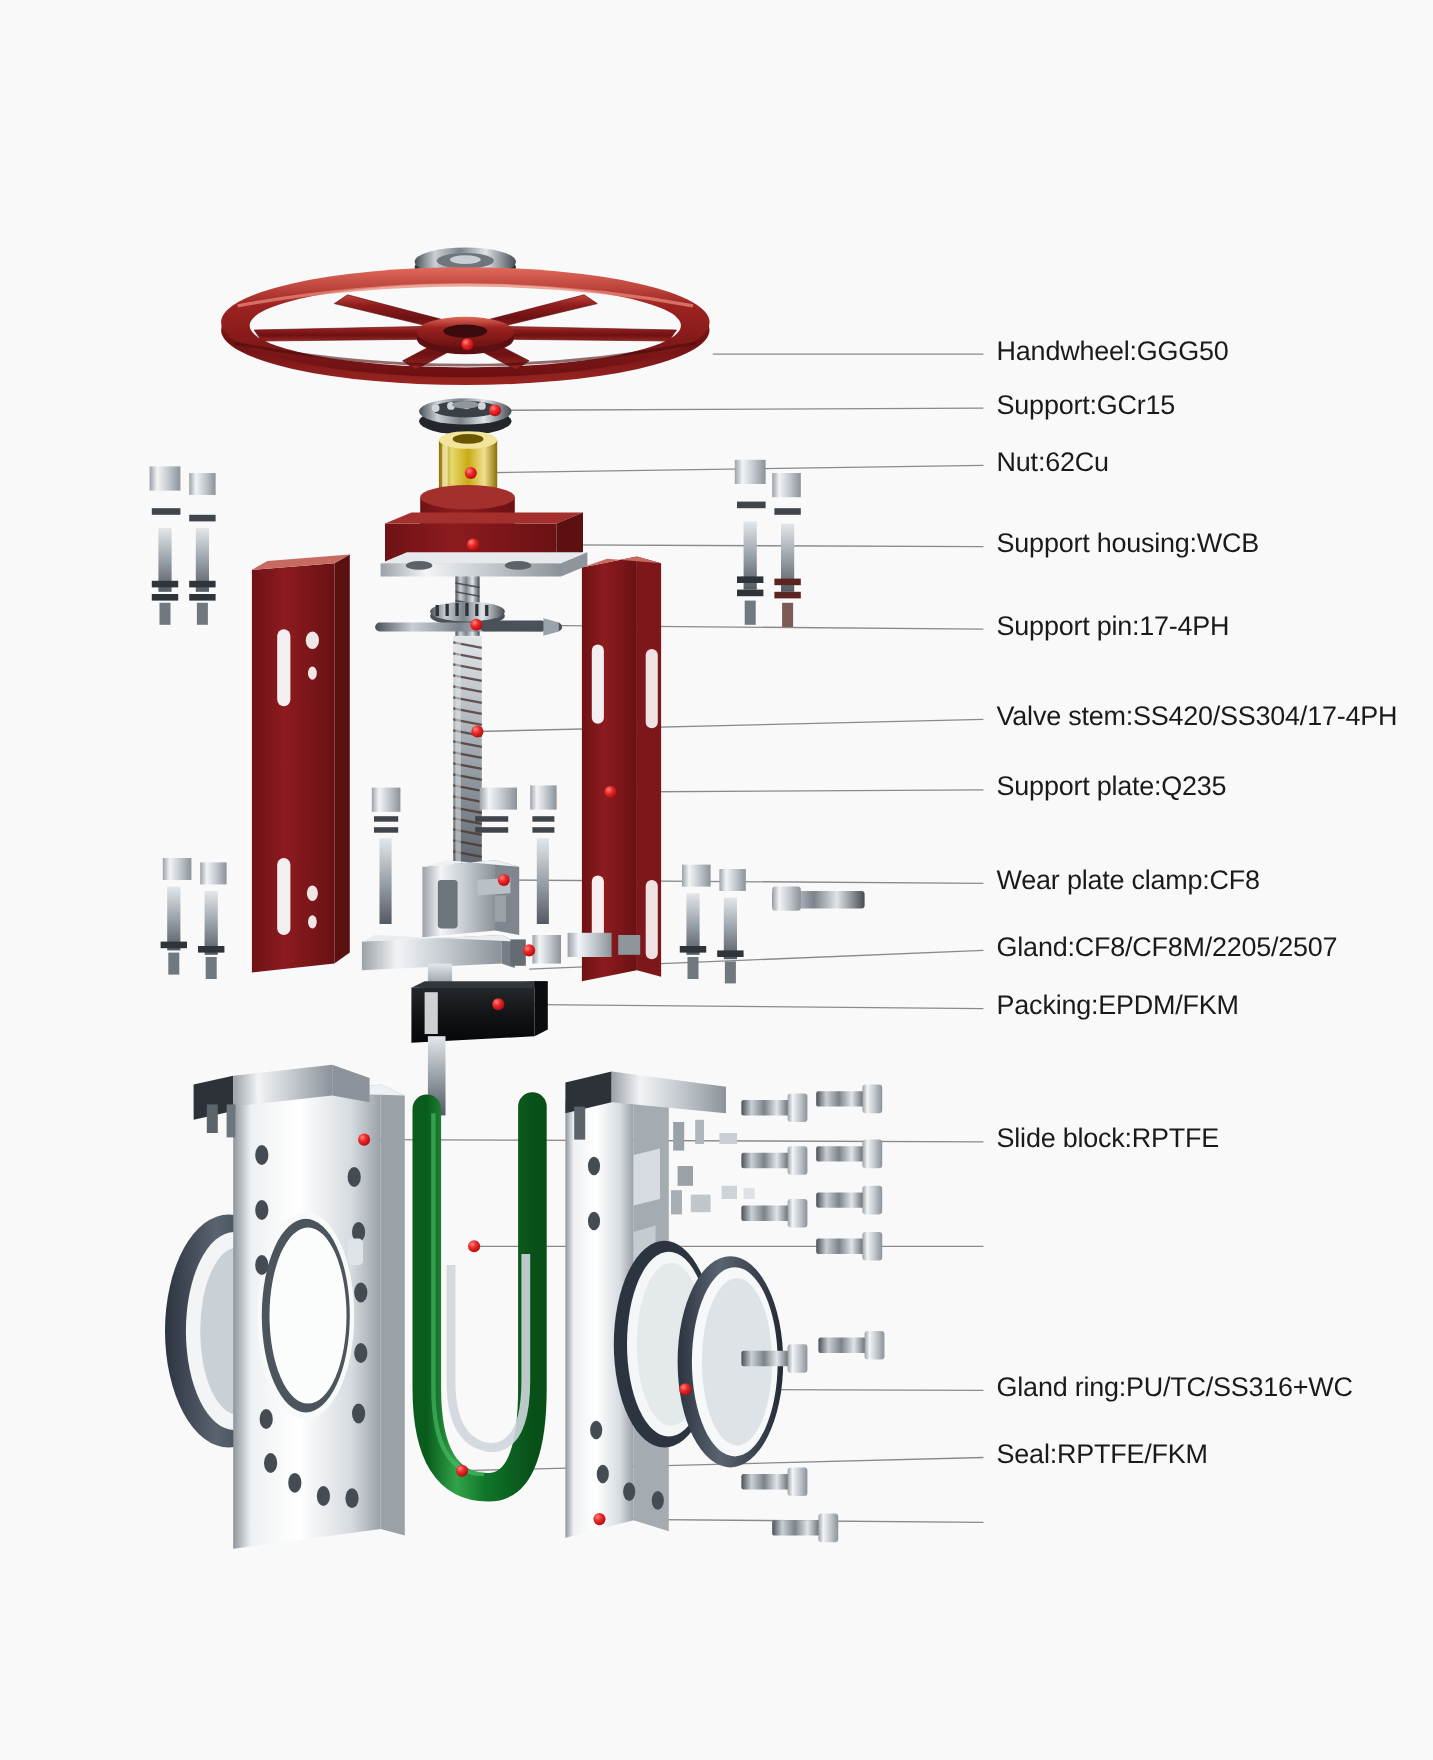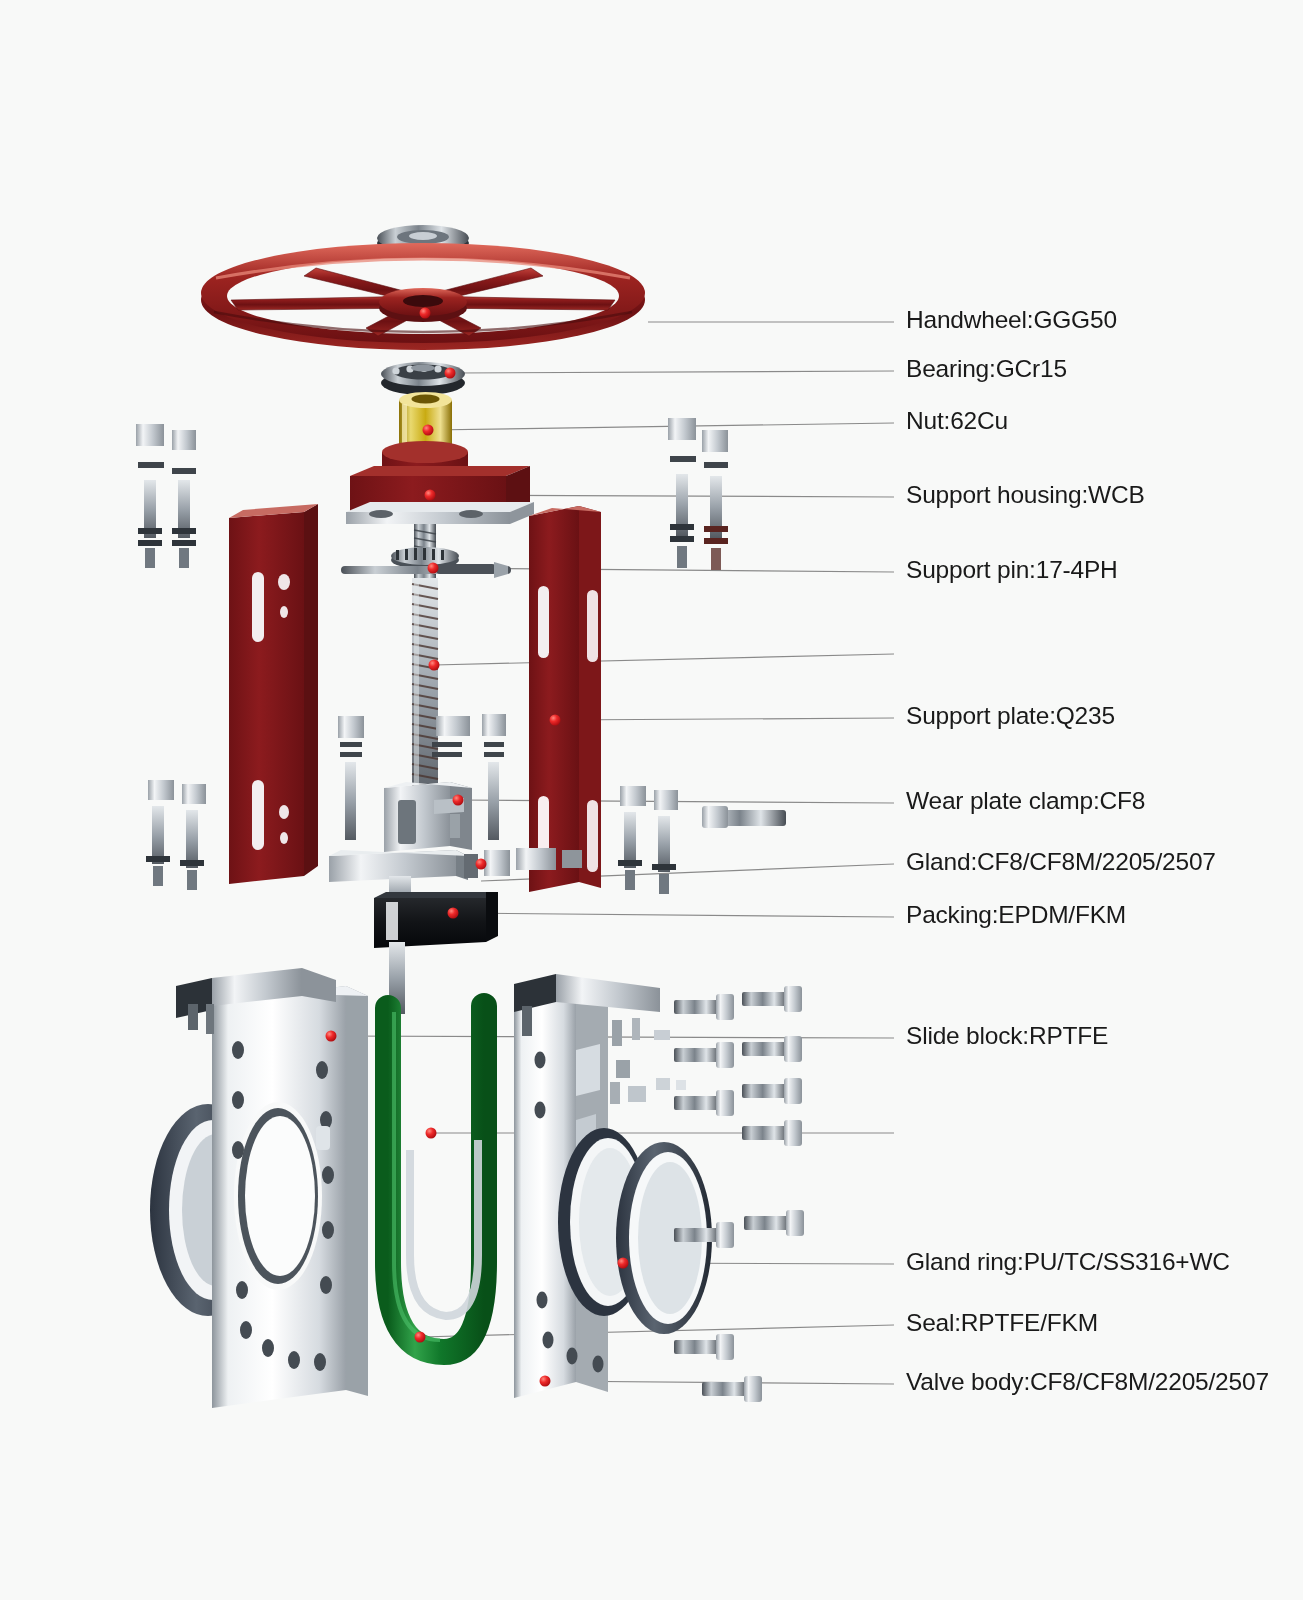--- a/index.html
+++ b/index.html
@@ -505,26 +505,26 @@
     <circle cx="437" cy="913" r="5.5" fill="url(#gDot)"></circle>
     <circle cx="315" cy="1036" r="5.5" fill="url(#gDot)"></circle>
     <circle cx="415" cy="1133" r="5.5" fill="url(#gDot)"></circle>
     <circle cx="607" cy="1263" r="5.5" fill="url(#gDot)"></circle>
     <circle cx="404" cy="1337" r="5.5" fill="url(#gDot)"></circle>
     <circle cx="529" cy="1381" r="5.5" fill="url(#gDot)"></circle>
   </g>
 </svg>
 
 <div class="label" style="top:308px">Handwheel:GGG50</div>
-<div class="label" style="top:357px">Bearing:GCr15</div>
+<div class="label" style="top:357px">Support:GCr15</div>
 <div class="label" style="top:409px">Nut:62Cu</div>
 <div class="label" style="top:483px">Support housing:WCB</div>
 <div class="label" style="top:558px">Support pin:17-4PH</div>
+<div class="label" style="top:640px">Valve stem:SS420/SS304/17-4PH</div>
 <div class="label" style="top:704px">Support plate:Q235</div>
 <div class="label" style="top:789px">Wear plate clamp:CF8</div>
 <div class="label" style="top:850px">Gland:CF8/CF8M/2205/2507</div>
 <div class="label" style="top:903px">Packing:EPDM/FKM</div>
 <div class="label" style="top:1024px">Slide block:RPTFE</div>
 <div class="label" style="top:1250px">Gland ring:PU/TC/SS316+WC</div>
 <div class="label" style="top:1311px">Seal:RPTFE/FKM</div>
-<div class="label" style="top:1370px">Valve body:CF8/CF8M/2205/2507</div>
 
 </div>
 
 </body></html>

